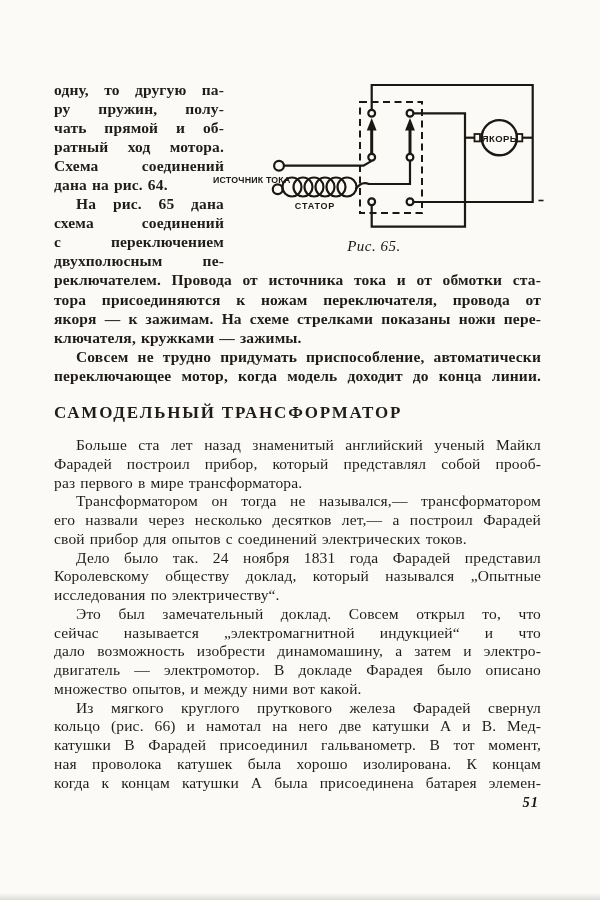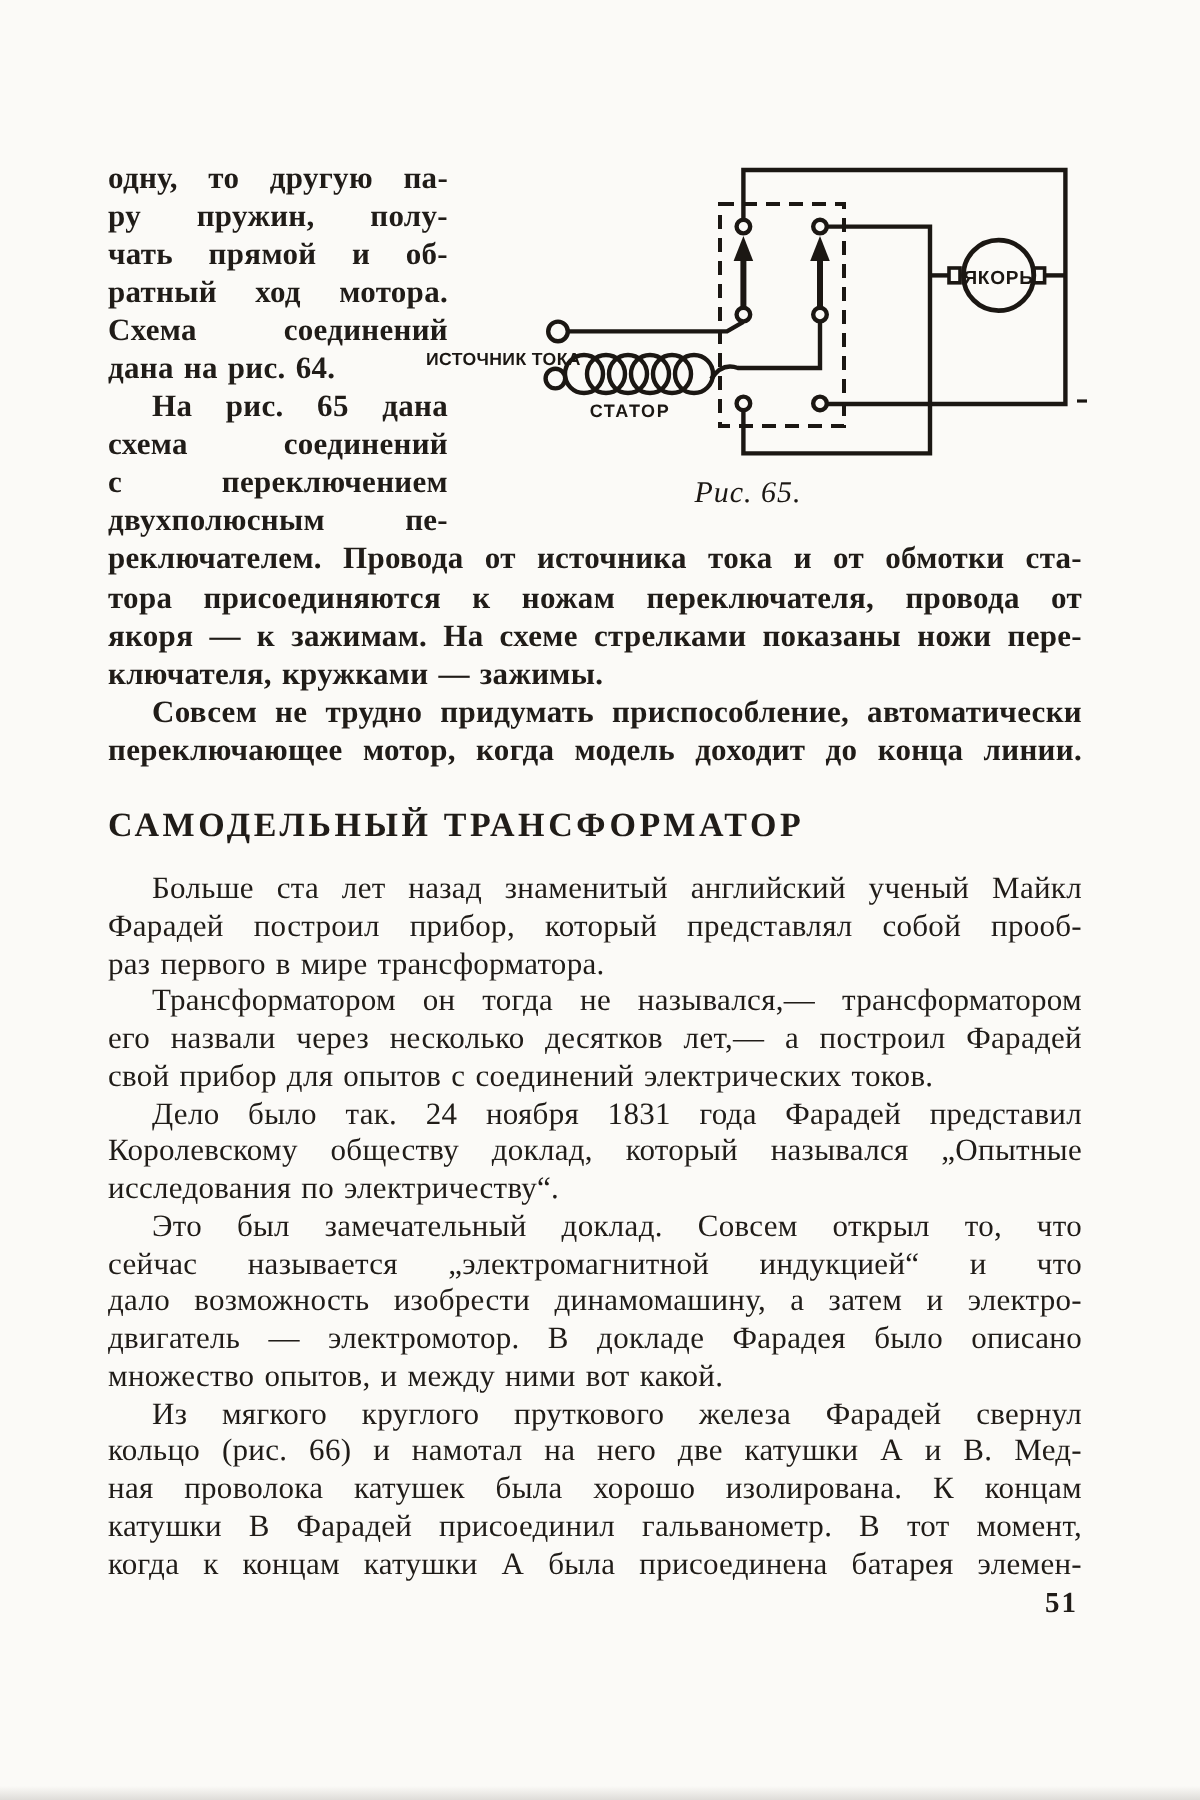--- a/index.html
+++ b/index.html
@@ -25,21 +25,21 @@
   .blockB .tline{line-height:18.75px;height:18.75px;}
   .tline.narrow{width:170px;}
   .tline.ind{text-indent:22px;}
   .tline.end{text-align-last:left;}
   .heading{
     position:absolute;top:403px;left:54px;width:487px;
     text-align:left;font-weight:bold;font-size:17px;letter-spacing:1.8px;
   }
   .pagenum{
     position:absolute;top:794px;left:505px;width:34px;
-    text-align:right;font-size:14.5px;font-weight:bold;letter-spacing:1px;
+    text-align:right;font-size:14.5px;font-weight:bold;letter-spacing:1px;font-style:italic;
   }
   .figwrap{position:absolute;left:205px;top:55px;width:370px;height:205px;}
   svg .wire{stroke:#1b1713;stroke-width:2.2;fill:none;stroke-linecap:butt;}
   svg .wire-thick{stroke:#1b1713;stroke-width:2.4;fill:none;}
   svg .dashbox{stroke:#1b1713;stroke-width:2;fill:none;stroke-dasharray:7 4.5;}
   svg .term{stroke:#1b1713;stroke-width:2.2;fill:#fbfaf7;}
   svg .loop{stroke:#1b1713;stroke-width:2.2;fill:none;}
   svg .arrshaft{stroke:#1b1713;stroke-width:3;fill:none;}
   svg .arrhead{fill:#1b1713;stroke:none;}
   svg .sq{stroke:#1b1713;stroke-width:1.8;fill:#fbfaf7;}
@@ -134,19 +134,19 @@
       <div class="tline ind">Дело было так. 24 ноября 1831 года Фарадей представил</div>
       <div class="tline">Королевскому обществу доклад, который назывался „Опытные</div>
       <div class="tline end">исследования по электричеству“.</div>
       <div class="tline ind">Это был замечательный доклад. Совсем открыл то, что</div>
       <div class="tline">сейчас называется „электромагнитной индукцией“ и что</div>
       <div class="tline">дало возможность изобрести динамомашину, а затем и электро-</div>
       <div class="tline">двигатель — электромотор. В докладе Фарадея было описано</div>
       <div class="tline end">множество опытов, и между ними вот какой.</div>
       <div class="tline ind">Из мягкого круглого пруткового железа Фарадей свернул</div>
       <div class="tline">кольцо (рис. 66) и намотал на него две катушки А и В. Мед-</div>
+      <div class="tline">катушки В Фарадей присоединил гальванометр. В тот момент,</div>
       <div class="tline">ная проволока катушек была хорошо изолирована. К концам</div>
-      <div class="tline">катушки В Фарадей присоединил гальванометр. В тот момент,</div>
       <div class="tline">когда к концам катушки А была присоединена батарея элемен-</div>
     </div>
 
   <div class="pagenum">51</div>
 </div>
 
 </body></html>

